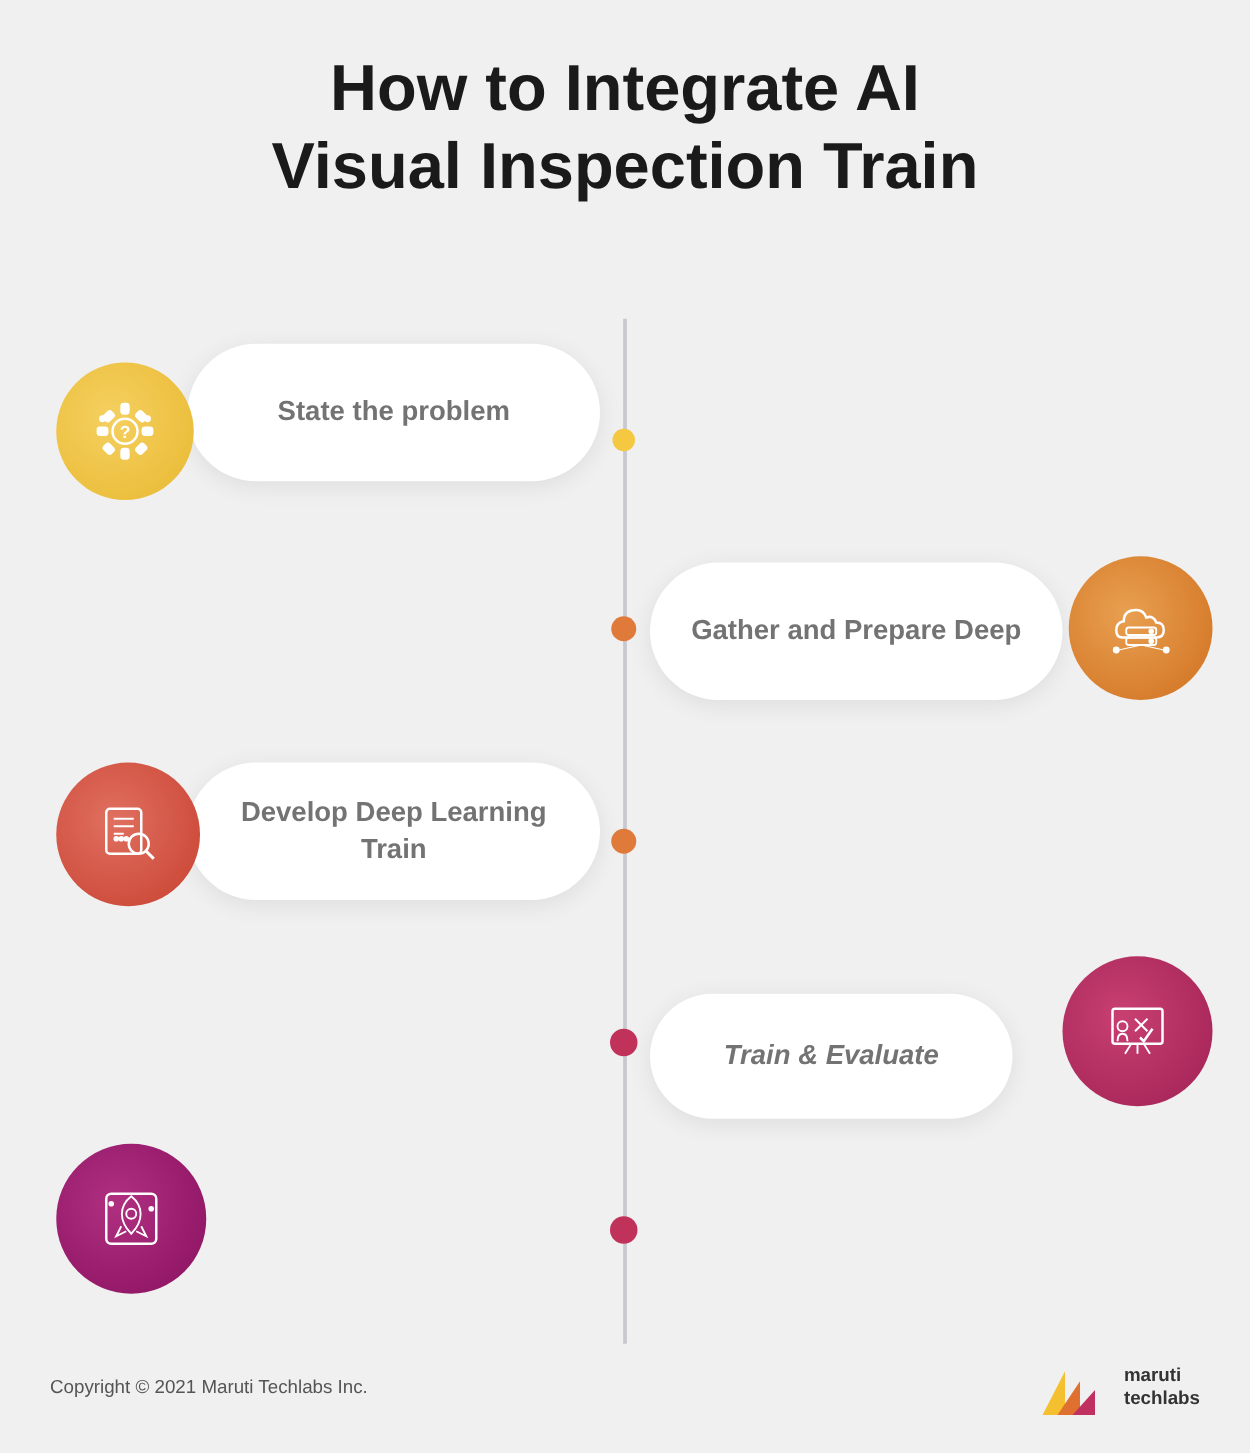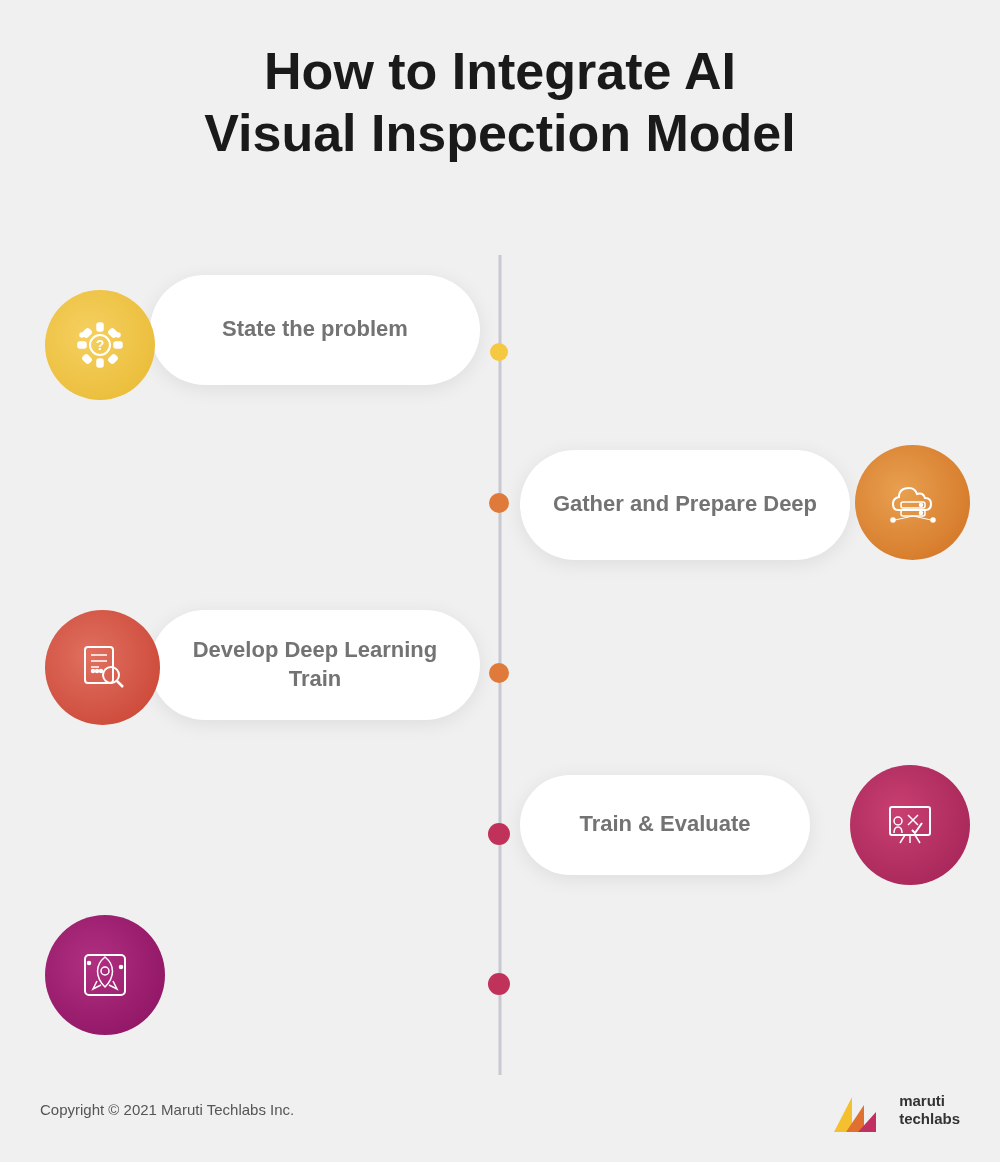--- a/index.html
+++ b/index.html
@@ -89,25 +89,26 @@
     .card-3 {
       top: 415px;
       right: 52%;
       width: 330px;
       height: 110px;
       border-radius: 55px;
     }
 
     
     .card-4 {
-      top: 580px;
+      top: 600px;
       left: 52%;
       width: 290px;
       height: 100px;
       border-radius: 50px;
+      font-style: italic;
     }
 
     
     .card-5 {
       top: 730px;
       right: 52%;
       width: 290px;
       height: 100px;
       border-radius: 50px;
     }
@@ -224,21 +225,21 @@
       width: 60px;
       height: 60px;
     }
   </style>
 </head>
 <body>
 
 <div class="page-title">
   <h1>
     <span>How to Integrate AI</span><br>
-    <span>Visual Inspection Model</span>
+    <span>Visual Inspection Train</span>
   </h1>
 </div>
 
 <div class="diagram-area">
 
   <div class="center-line"></div>
 
   <div class="dot dot-1"></div>
   <div class="dot dot-2"></div>
   <div class="dot dot-3"></div>

